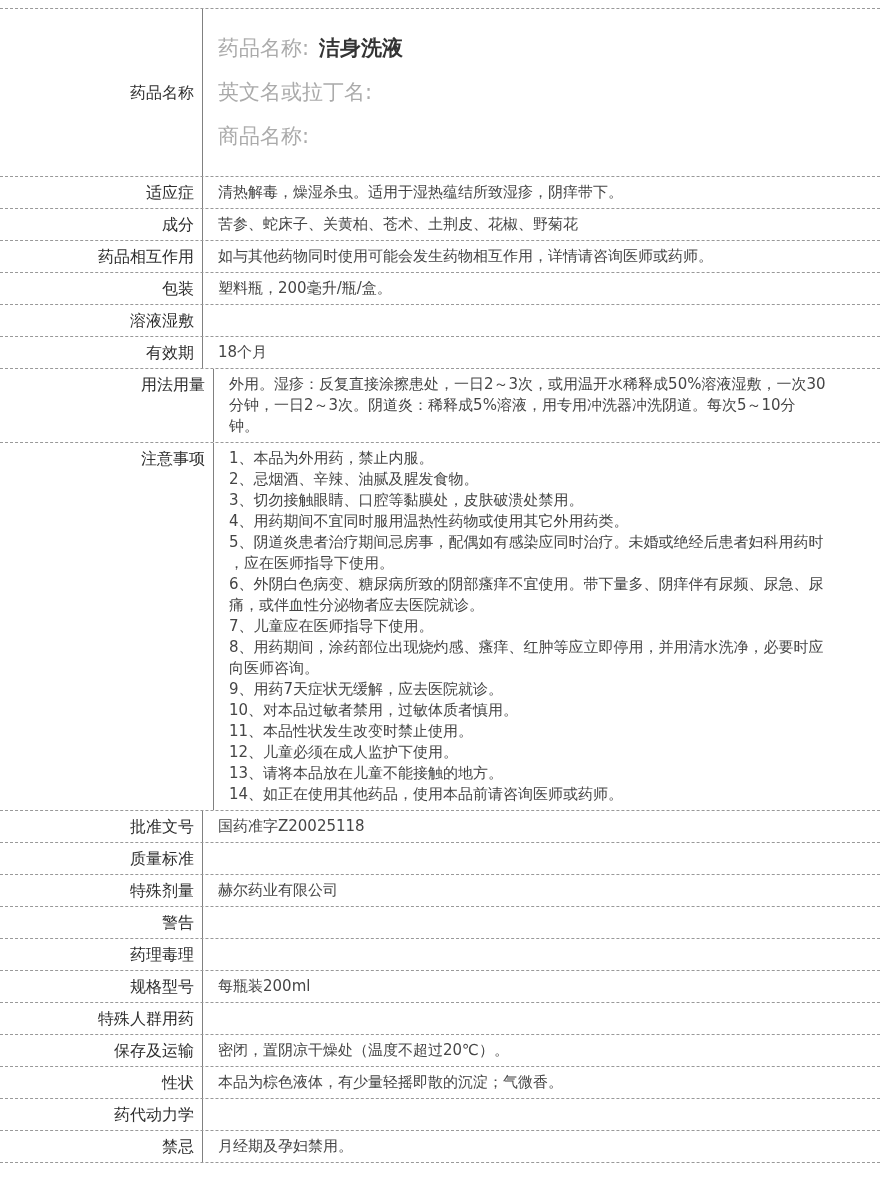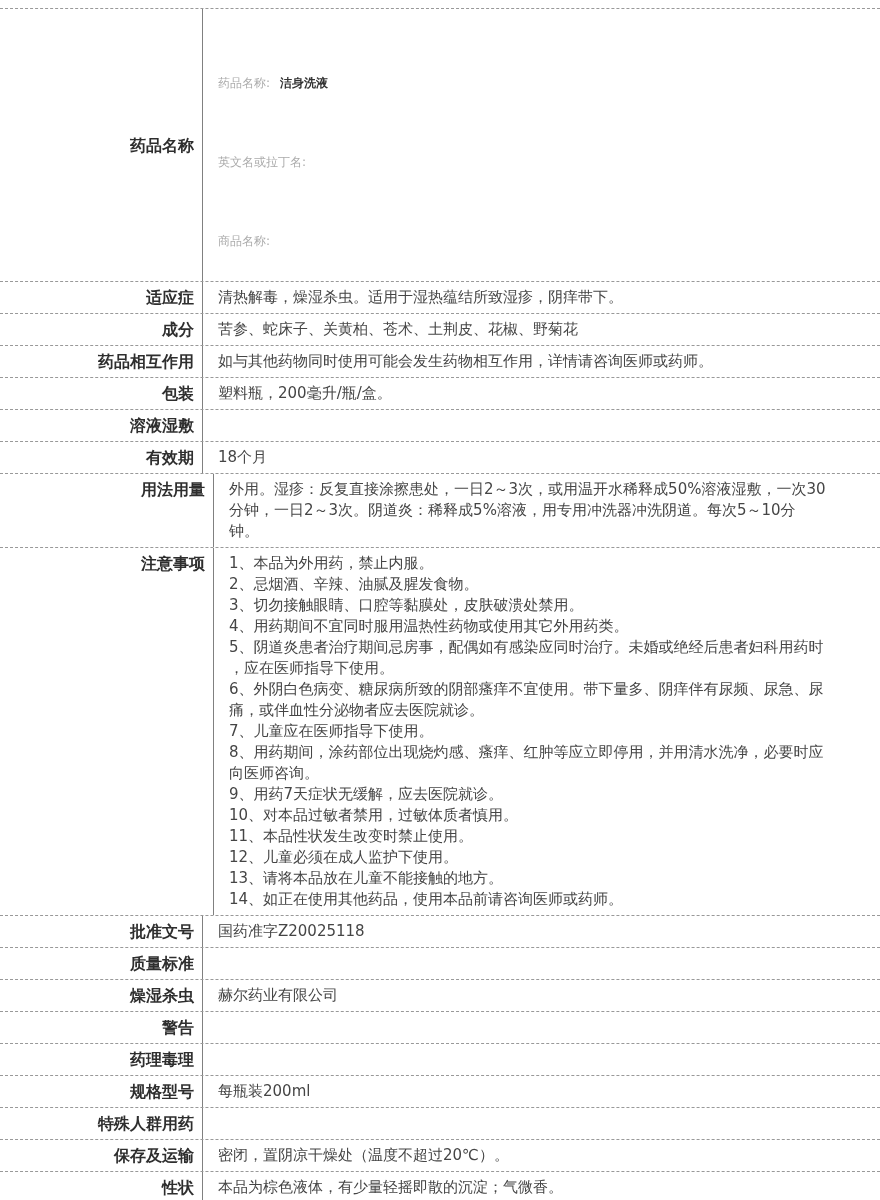--- a/index.html
+++ b/index.html
@@ -5,34 +5,34 @@
   html,body{margin:0;padding:0;background:#fff;}
   body{font-family:"DejaVu Sans","Liberation Sans",sans-serif;}
   .page{width:880px;height:1200px;background:#fff;overflow:hidden;position:relative;}
   .drug-table{margin-top:8px;border-top:1px dashed #999;}
   .row{display:flex;border-bottom:1px dashed #999;align-items:stretch;}
   .label-cell{
     width:203px;box-sizing:border-box;flex:0 0 203px;
     border-right:1px solid #808080;
     display:flex;align-items:center;justify-content:flex-end;
     padding:5px 8px 5px 16px;
-    font-weight:bold;font-size:16px;color:#2e2e2e;line-height:21px;
+    font-weight:normal;font-size:16px;color:#2e2e2e;line-height:21px;
     text-align:right;
   }
   .row.top-align .label-cell{align-items:flex-start;margin-left:11px;}
   .content-cell{
     flex:1;box-sizing:border-box;
     padding:5px 35px 5px 15px;
     font-size:15px;color:#454545;line-height:21px;
     white-space:pre-line;min-height:21px;
     word-break:break-all;
   }
   
   .name-row .content-cell{padding-top:7px;padding-bottom:7px;}
-  .subfield{line-height:23px;font-size:12px;margin-top:35px;}
+  .subfield{line-height:23px;font-size:21px;}
   .sub-label{color:#ababab;}
   .sub-value{color:#333;font-weight:bold;margin-left:10px;}
 </style>
 </head>
 <body>
 
 <div class="page">
   <div class="drug-table">
 
     <div class="row name-row">
@@ -96,21 +96,21 @@
 14、如正在使用其他药品，使用本品前请咨询医师或药师。</div>
         </div>
         <div class="row">
           <div class="label-cell">批准文号</div>
           <div class="content-cell">国药准字Z20025118</div>
         </div>
         <div class="row">
           <div class="label-cell">质量标准</div>
         </div>
         <div class="row">
-          <div class="label-cell">燥湿杀虫</div>
+          <div class="label-cell">特殊剂量</div>
           <div class="content-cell">赫尔药业有限公司</div>
         </div>
         <div class="row">
           <div class="label-cell">警告</div>
           <div class="content-cell"></div>
         </div>
         <div class="row">
           <div class="label-cell">药理毒理</div>
           <div class="content-cell"></div>
         </div>

